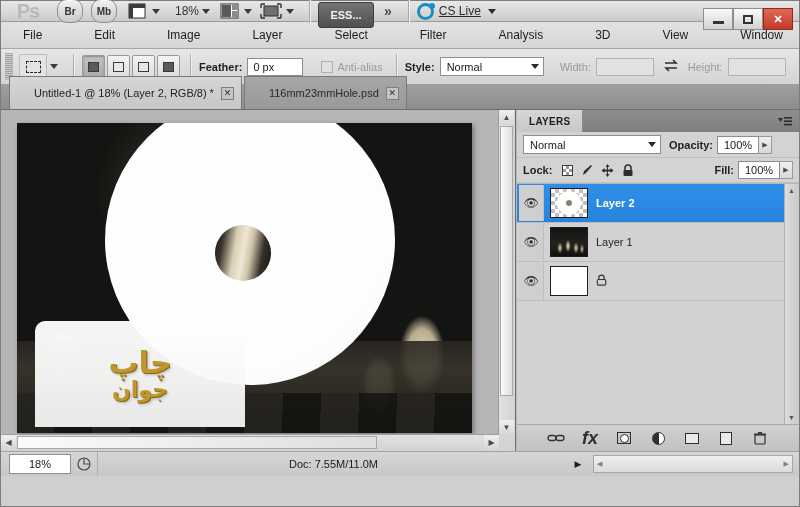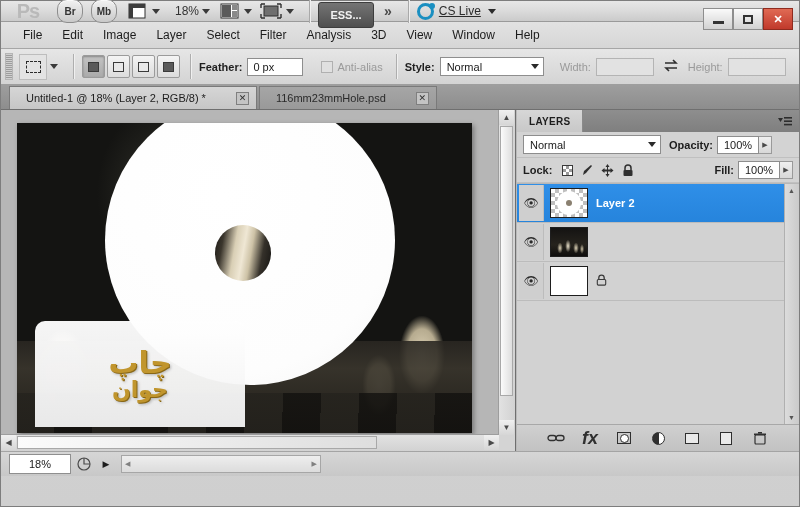--- a/index.html
+++ b/index.html
@@ -69,20 +69,21 @@
   }
   .wc.close{background:linear-gradient(#e06a54,#c0392b);border-color:#8f2b1f;color:#fff;font-weight:bold;}
   .min-glyph{width:11px;height:3px;background:#333;border:1px solid #333;box-sizing:border-box;margin-top:6px;}
   .max-glyph{width:10px;height:9px;border:2px solid #333;box-sizing:border-box;}
 
   
   .menubar{
     height:26px;display:flex;align-items:center;padding-left:12px;
     background:linear-gradient(#e2e2e2,#d6d6d6);
     border-bottom:1px solid #a6a6a6;
+    gap:32px;
   }
   .menu-item{
     padding:3px 10px;font-size:12px;color:#1c1c1c;cursor:default;
   }
 
   
   .optionsbar{
     height:35px;display:flex;align-items:center;
     background:linear-gradient(#e6e6e6,#d4d4d4);
     border-bottom:1px solid #9e9e9e;padding-left:4px;
@@ -125,24 +126,24 @@
   .selectbox .caret{border-top-color:#2a2a2a;margin:0 0 0 6px;}
   .swapicon{font-size:13px;color:#333;margin:0 9px;}
 
   
   .tabbar{
     height:24px;display:flex;align-items:flex-end;
     background:linear-gradient(#9e9e9e,#8d8d8d);
     padding-left:8px;border-bottom:1px solid #6f6f6f;
   }
   .doctab{
-    height:23px;box-sizing:border-box;display:flex;align-items:center;
-    padding:0 7px 0 16px;font-size:11px;color:#1d1d1d;
+    height:33px;box-sizing:border-box;display:flex;align-items:center;
+    padding:0 7px 0 24px;font-size:11px;color:#1d1d1d;
     background:linear-gradient(#d6d6d6,#c6c6c6);
-    border:1px solid #7a7a7a;border-bottom:none;margin-right:2px;gap:23px;
+    border:1px solid #7a7a7a;border-bottom:none;margin-right:2px;
   }
   .doctab.inactive{background:linear-gradient(#a6a6a6,#999999);color:#2a2a2a;}
   .tab-close{
     width:13px;height:13px;box-sizing:border-box;margin-left:7px;
     border:1px solid #7f7f7f;background:#c4c4c4;
     font-size:9px;line-height:11px;text-align:center;color:#333;
   }
 
   
   .main{display:flex;height:341px;}
@@ -604,20 +605,21 @@
             <span class="mini-disc"></span>
           </div>
           <div class="layer-name">Layer 2</div>
         </div>
 
         <div class="layer-row">
           <div class="eye-cell">
             <span class="eye">👁</span>
           </div>
           <div class="thumb photo-thumb"></div>
+          <div class="layer-name">Layer 1</div>
         </div>
 
         <div class="layer-row">
           <div class="eye-cell">
             <span class="eye">👁</span>
           </div>
           <div class="thumb"></div>
           <div class="lock-badge">
             <svg width="11" height="12" viewBox="0 0 11 12">
               <path d="M2.8 5.5 V3.8 a2.7 2.7 0 0 1 5.4 0 V5.5" stroke="#3a3a3a" stroke-width="1.3" fill="none"></path>
@@ -666,20 +668,21 @@
   </div>
 
   <div class="statusbar">
     <div class="sb-zoom">18%</div>
     <div class="sb-ico">
       <svg width="14" height="14" viewBox="0 0 14 14">
         <circle cx="7" cy="7" r="6" fill="none" stroke="#4a4a4a" stroke-width="1.2"></circle>
         <path d="M7 1 v6 h6" fill="none" stroke="#4a4a4a" stroke-width="1.2"></path>
       </svg>
     </div>
+    <div class="sb-doc">Doc: 7.55M/11.0M</div>
     <div class="sb-play">▶</div>
     <div class="sb-scroll">
       <span>◀</span>
       <span>▶</span>
     </div>
   </div>
 
 </div>
 
 </body></html>

